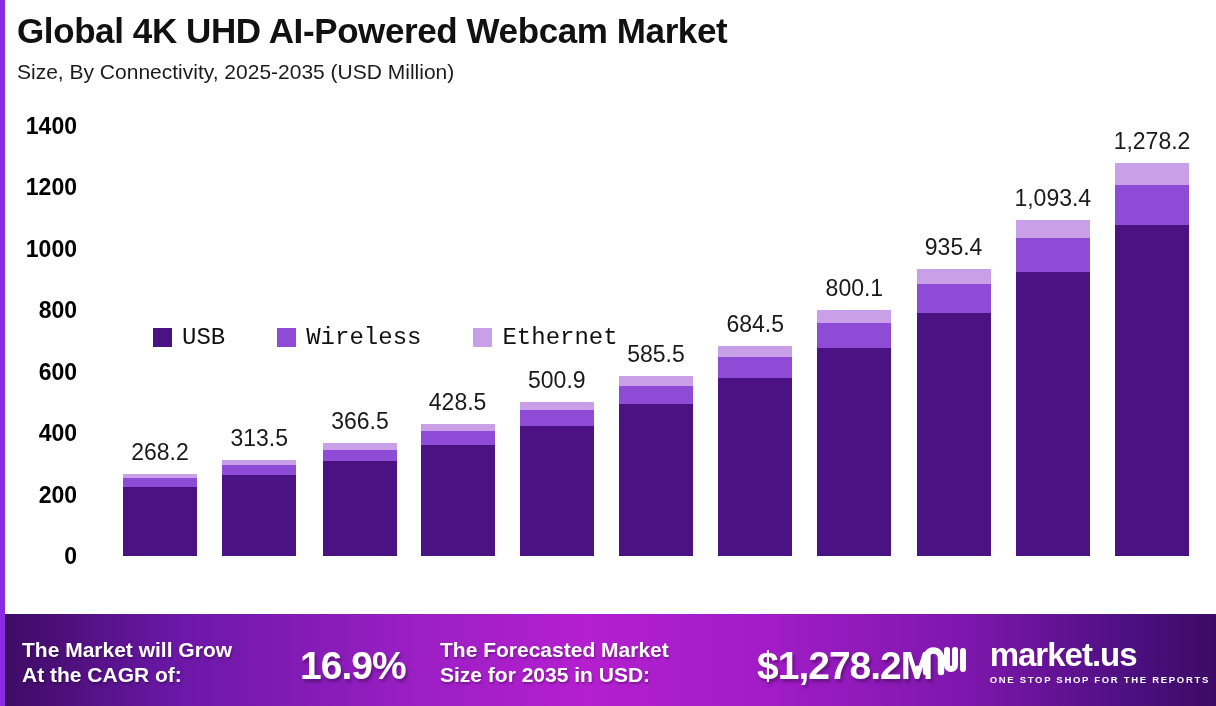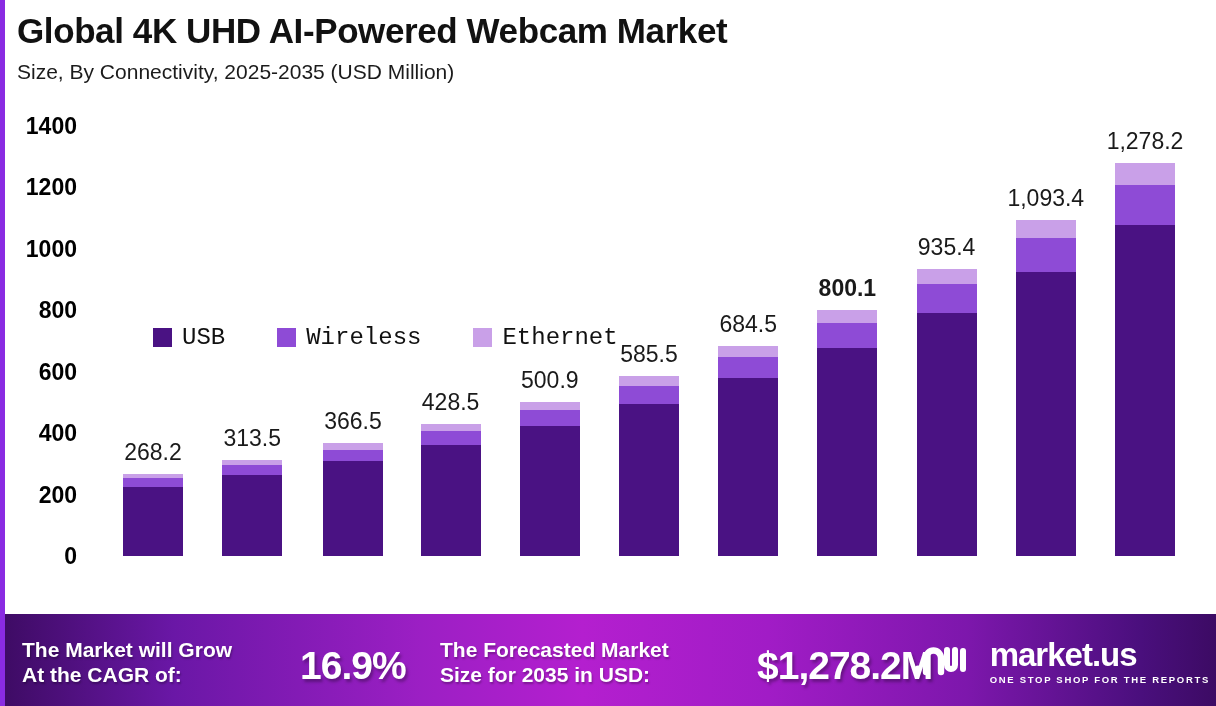--- a/index.html
+++ b/index.html
@@ -62,21 +62,21 @@
     transform:translateY(-50%);
     white-space:nowrap;
   }
 
   
   .bars{
     position:absolute;left:0;top:0;width:1110px;height:430px;
   }
   .bar-group{
     position:absolute;bottom:0;
-    width:60px;
+    width:74px;
     display:flex;flex-direction:column;justify-content:flex-end;
   }
   .seg{width:100%;display:block;}
   .seg.usb{background:#4a1283;}
   .seg.wireless{background:#8e4bd6;}
   .seg.ethernet{background:#c9a0e8;}
   .bar-shadow{
     position:absolute;left:2px;right:-3px;bottom:0;top:0;
     background:rgba(0,0,0,0.10);
     filter:blur(3px);
@@ -228,21 +228,21 @@
             <div class="seg ethernet" style="height: 11.0879px; background: rgb(201, 160, 232);"></div>
             <div class="seg wireless" style="height: 21.4386px; background: rgb(142, 75, 214);"></div>
             <div class="seg usb" style="height: 177.713px; background: rgb(74, 18, 131);"></div>
             <div class="bar-value" style="bottom: 218.239px;">684.5</div>
           </div>
           <div class="bar-group" style="left: 724.4px;">
             <div class="bar-shadow"></div>
             <div class="seg ethernet" style="height: 12.9921px; background: rgb(201, 160, 232);"></div>
             <div class="seg wireless" style="height: 25.0629px; background: rgb(142, 75, 214);"></div>
             <div class="seg usb" style="height: 207.69px; background: rgb(74, 18, 131);"></div>
-            <div class="bar-value" style="bottom: 253.745px; font-weight: bold;">800.1</div>
+            <div class="bar-value" style="bottom: 253.745px;">800.1</div>
           </div>
           <div class="bar-group" style="left: 823.6px;">
             <div class="bar-shadow"></div>
             <div class="seg ethernet" style="height: 15.2957px; background: rgb(201, 160, 232);"></div>
             <div class="seg wireless" style="height: 29.2707px; background: rgb(142, 75, 214);"></div>
             <div class="seg usb" style="height: 242.735px; background: rgb(74, 18, 131);"></div>
             <div class="bar-value" style="bottom: 295.301px;">935.4</div>
           </div>
           <div class="bar-group" style="left: 922.8px;">
             <div class="bar-shadow"></div>

